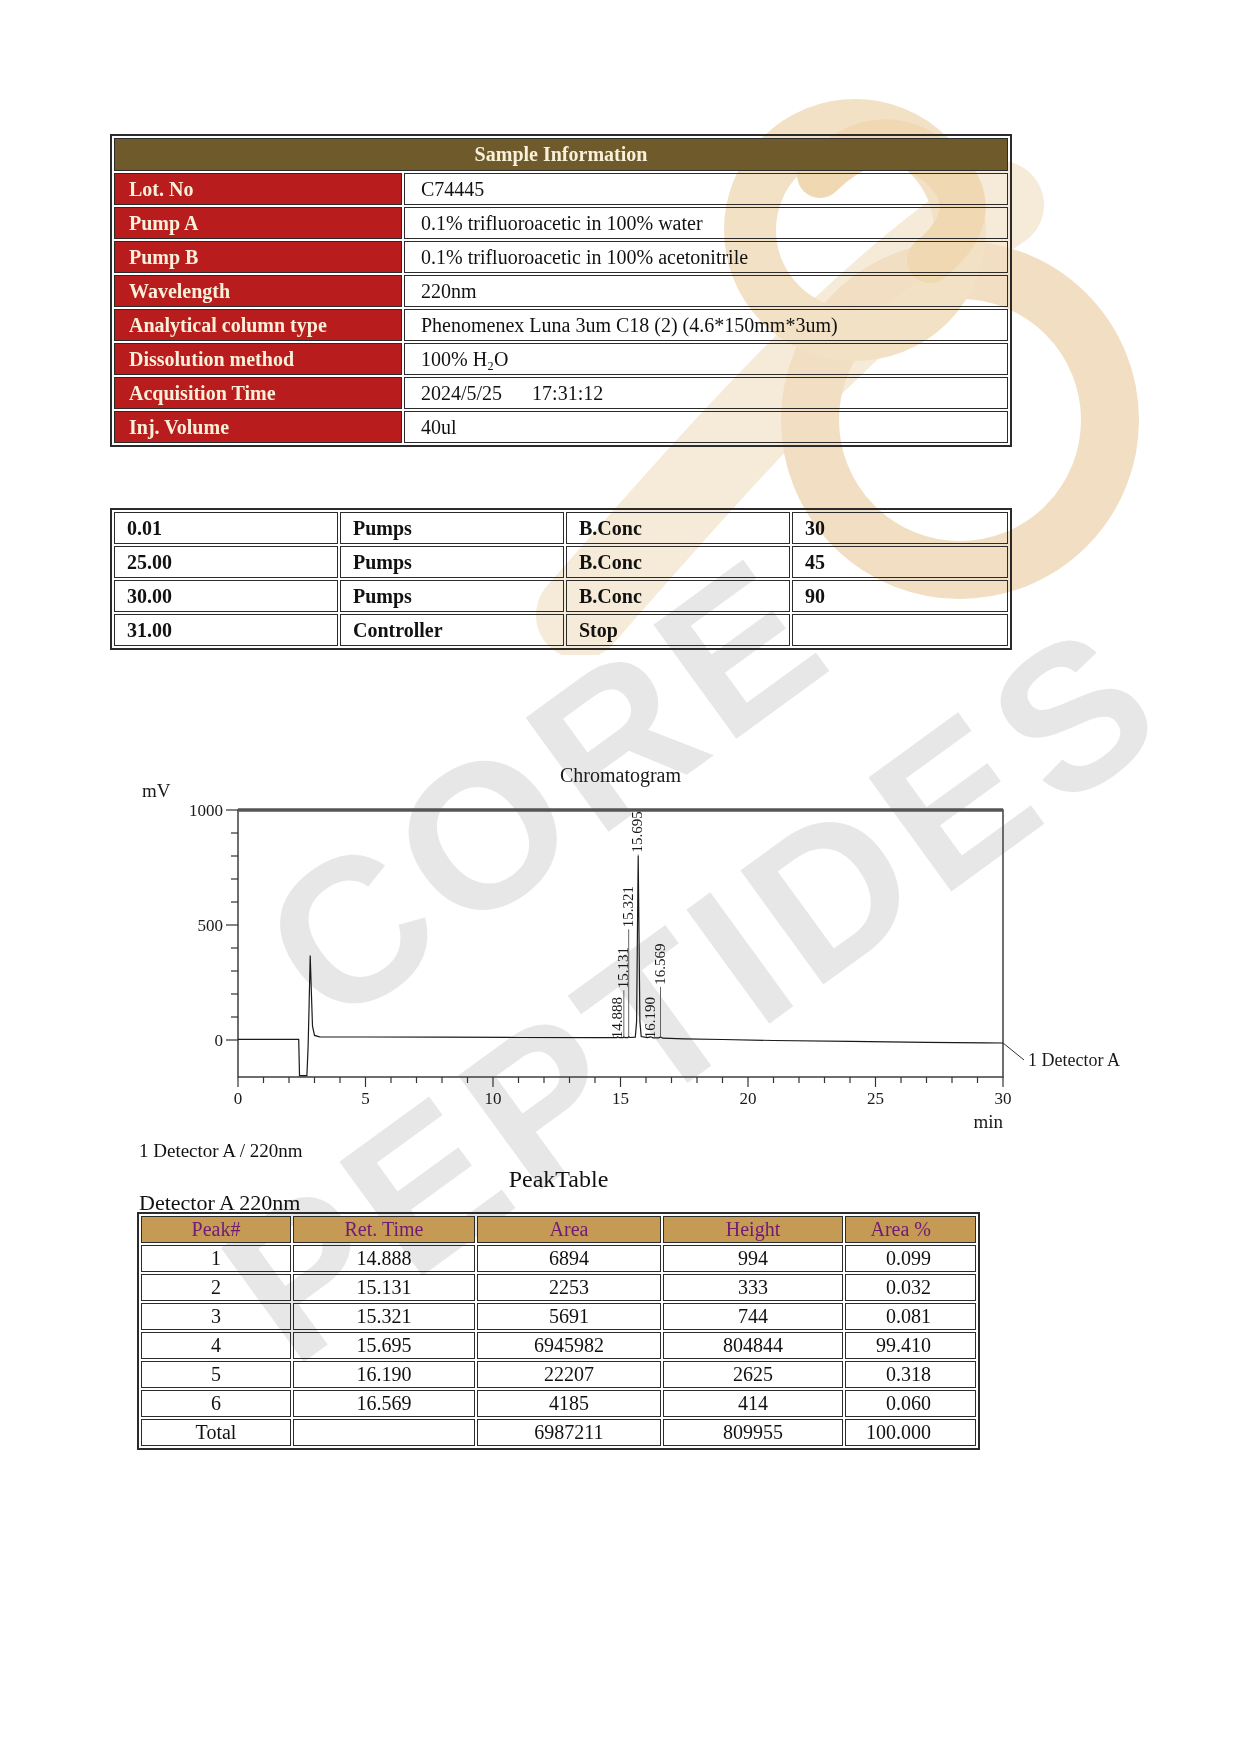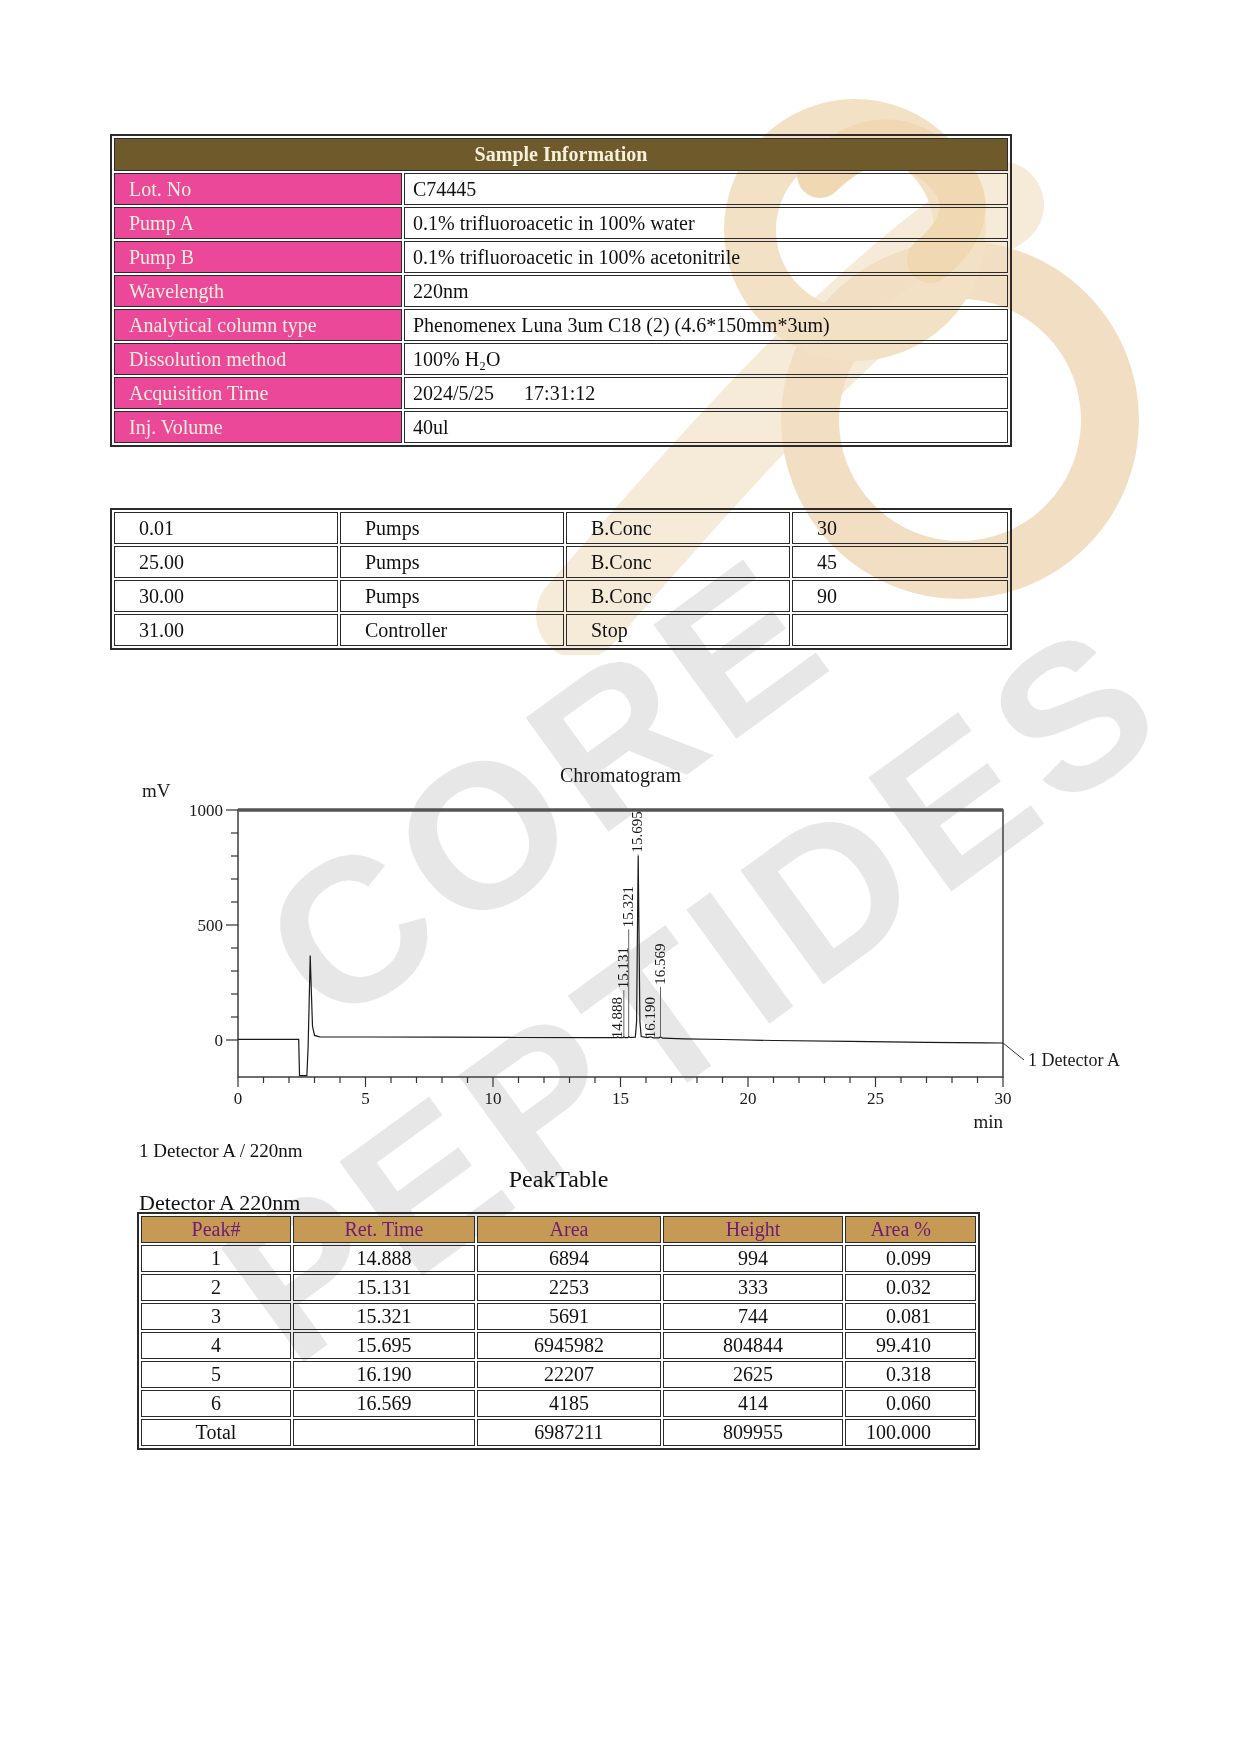--- a/index.html
+++ b/index.html
@@ -10,24 +10,24 @@
        font-family:"Liberation Sans",sans-serif;font-weight:bold;
        font-size:205px;letter-spacing:10px;line-height:1.22;text-align:center;
        color:#d5d5d5;opacity:.55;white-space:nowrap;}
   .wm-logo{position:absolute;left:520px;top:55px;width:660px;height:600px;z-index:0;}
   .content{position:absolute;left:0;top:0;width:1241px;height:1755px;z-index:1;}
 
   table.tbl{border-collapse:separate;border-spacing:2px;background:transparent;
        border:2px solid #2b2b2b;position:absolute;table-layout:fixed;}
   table.tbl td{border:1px solid #2b2b2b;font-size:20px;overflow:hidden;white-space:pre;}
   .hdr{background:#6e5a2b;color:#f8f0da;font-weight:bold;text-align:center;height:29px;margin-top:31px;}
-  .lbl{background:#ec4899;color:#f8f0da;font-weight:normal;padding-left:14px;height:28px;}
-  .val{background:transparent;color:#111;padding-left:8px;}
+  .lbl{background:#b91c1c;color:#f8f0da;font-weight:bold;padding-left:14px;height:28px;}
+  .val{background:transparent;color:#111;padding-left:16px;}
   .ghdr{background:#c49a55;color:#f8f0da;font-weight:bold;padding-left:12px;height:28px;}
-  .gval{background:transparent;padding-left:24px;height:28px;}
+  .gval{background:transparent;padding-left:12px;height:28px;font-weight:bold;}
   .sample{left:110px;top:134px;width:902px;}
   .grad{left:110px;top:508px;width:902px;}
   .peak{left:137px;top:1212px;width:843px;}
   .peak td{font-size:19px;height:19px;text-align:center;}
   .phdr{background:#c49a55;color:#701a75;}
   .pnum{background:transparent;}
   .peak td.ar{text-align:right;padding-right:44px;}
 
   .chromo{position:absolute;left:120px;top:690px;width:1060px;height:460px;}
   .caption{position:absolute;left:139px;top:1140px;font-size:19px;}

